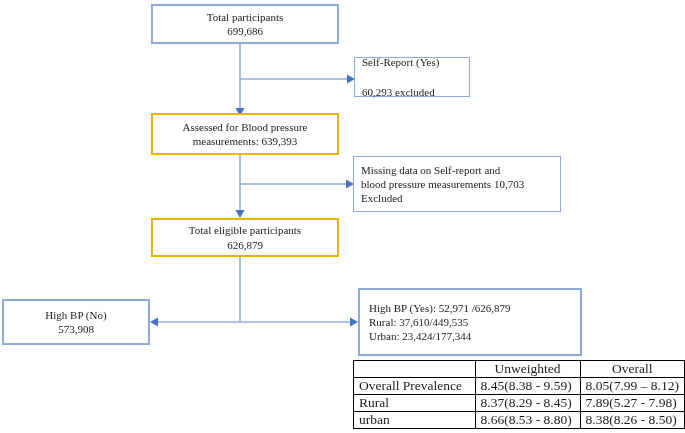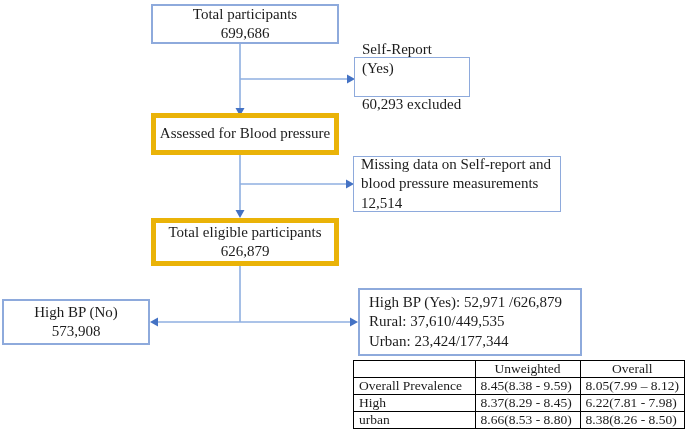--- a/index.html
+++ b/index.html
@@ -1,23 +1,23 @@
 <!DOCTYPE html>
 <html><head>
 <meta charset="utf-8">
 <style>
   html,body{margin:0;padding:0;background:#ffffff;}
   .canvas{
     position:relative;width:685px;height:433px;background:#ffffff;
     font-family:"Liberation Serif","DejaVu Serif",serif;color:#1c1c1c;overflow:hidden;
   }
-  .box{position:absolute;background:#ffffff;box-sizing:border-box;font-size:15px;line-height:1.3;}
+  .box{position:absolute;background:#ffffff;box-sizing:border-box;font-size:11px;line-height:1.3;}
   .box.blue{border:2px solid #8EAADC;}
   .box.blue-thin{border:1.5px solid #8EAADC;}
-  .box.green{border:5px solid #eab308;}
+  .box.green{border:2px solid #eab308;}
   .box.center{display:flex;flex-direction:column;justify-content:center;text-align:center;}
   .box.leftalign{display:flex;flex-direction:column;justify-content:center;text-align:left;padding:2px 7px;}
   .arrows{position:absolute;left:0;top:0;width:685px;height:433px;pointer-events:none;}
   table.prevalence{
     position:absolute;left:353px;top:360px;border-collapse:collapse;
     font-size:13.5px;table-layout:fixed;background:#fff;
   }
   table.prevalence td,table.prevalence th{
     border:1px solid #000;padding:0 5px;height:17px;font-weight:normal;
     white-space:nowrap;overflow:hidden;box-sizing:border-box;line-height:1.15;
@@ -57,28 +57,30 @@
     <div>699,686</div>
   </div>
 
   <div class="box blue-thin leftalign" style="left:354px;top:57px;width:116px;height:40px;gap:16px;">
     <div>Self-Report (Yes)</div>
     <div>60,293 excluded</div>
   </div>
 
   <div class="box green center" style="left:151px;top:113px;width:188px;height:42px;">
     <div>Assessed for Blood pressure</div>
+    <div>measurements: 639,393</div>
   </div>
 
   <div class="box blue-thin leftalign" style="left:353px;top:156px;width:208px;height:56px;">
     <div>Missing data on Self-report and</div>
-    <div>blood pressure measurements 12,514</div>
+    <div>blood pressure measurements 10,703</div>
+    <div>Excluded</div>
   </div>
 
-  <div class="box green center" style="left:151px;top:218px;width:188px;height:48px;">
+  <div class="box green center" style="left:151px;top:218px;width:188px;height:39px;">
     <div>Total eligible participants</div>
     <div>626,879</div>
   </div>
 
   <div class="box blue center" style="left:2px;top:299px;width:148px;height:46px;">
     <div>High BP (No)</div>
     <div>573,908</div>
   </div>
 
   <div class="box blue leftalign" style="left:358px;top:288px;width:224px;height:68px;padding-left:9px;">
@@ -93,23 +95,23 @@
         <th class="col-label"></th>
         <th class="col-unw">Unweighted</th>
         <th class="col-w">Overall</th>
       </tr>
       <tr>
         <td class="col-label">Overall Prevalence</td>
         <td class="col-unw">8.45(8.38 - 9.59)</td>
         <td class="col-w">8.05(7.99 – 8.12)</td>
       </tr>
       <tr>
-        <td class="col-label">High</td>
+        <td class="col-label">Rural</td>
         <td class="col-unw">8.37(8.29 - 8.45)</td>
-        <td class="col-w">6.22(7.81 - 7.98)</td>
+        <td class="col-w">7.89(5.27 - 7.98)</td>
       </tr>
       <tr>
         <td class="col-label">urban</td>
         <td class="col-unw">8.66(8.53 - 8.80)</td>
         <td class="col-w">8.38(8.26 - 8.50)</td>
       </tr>
     </tbody>
   </table>
 
 </div>

